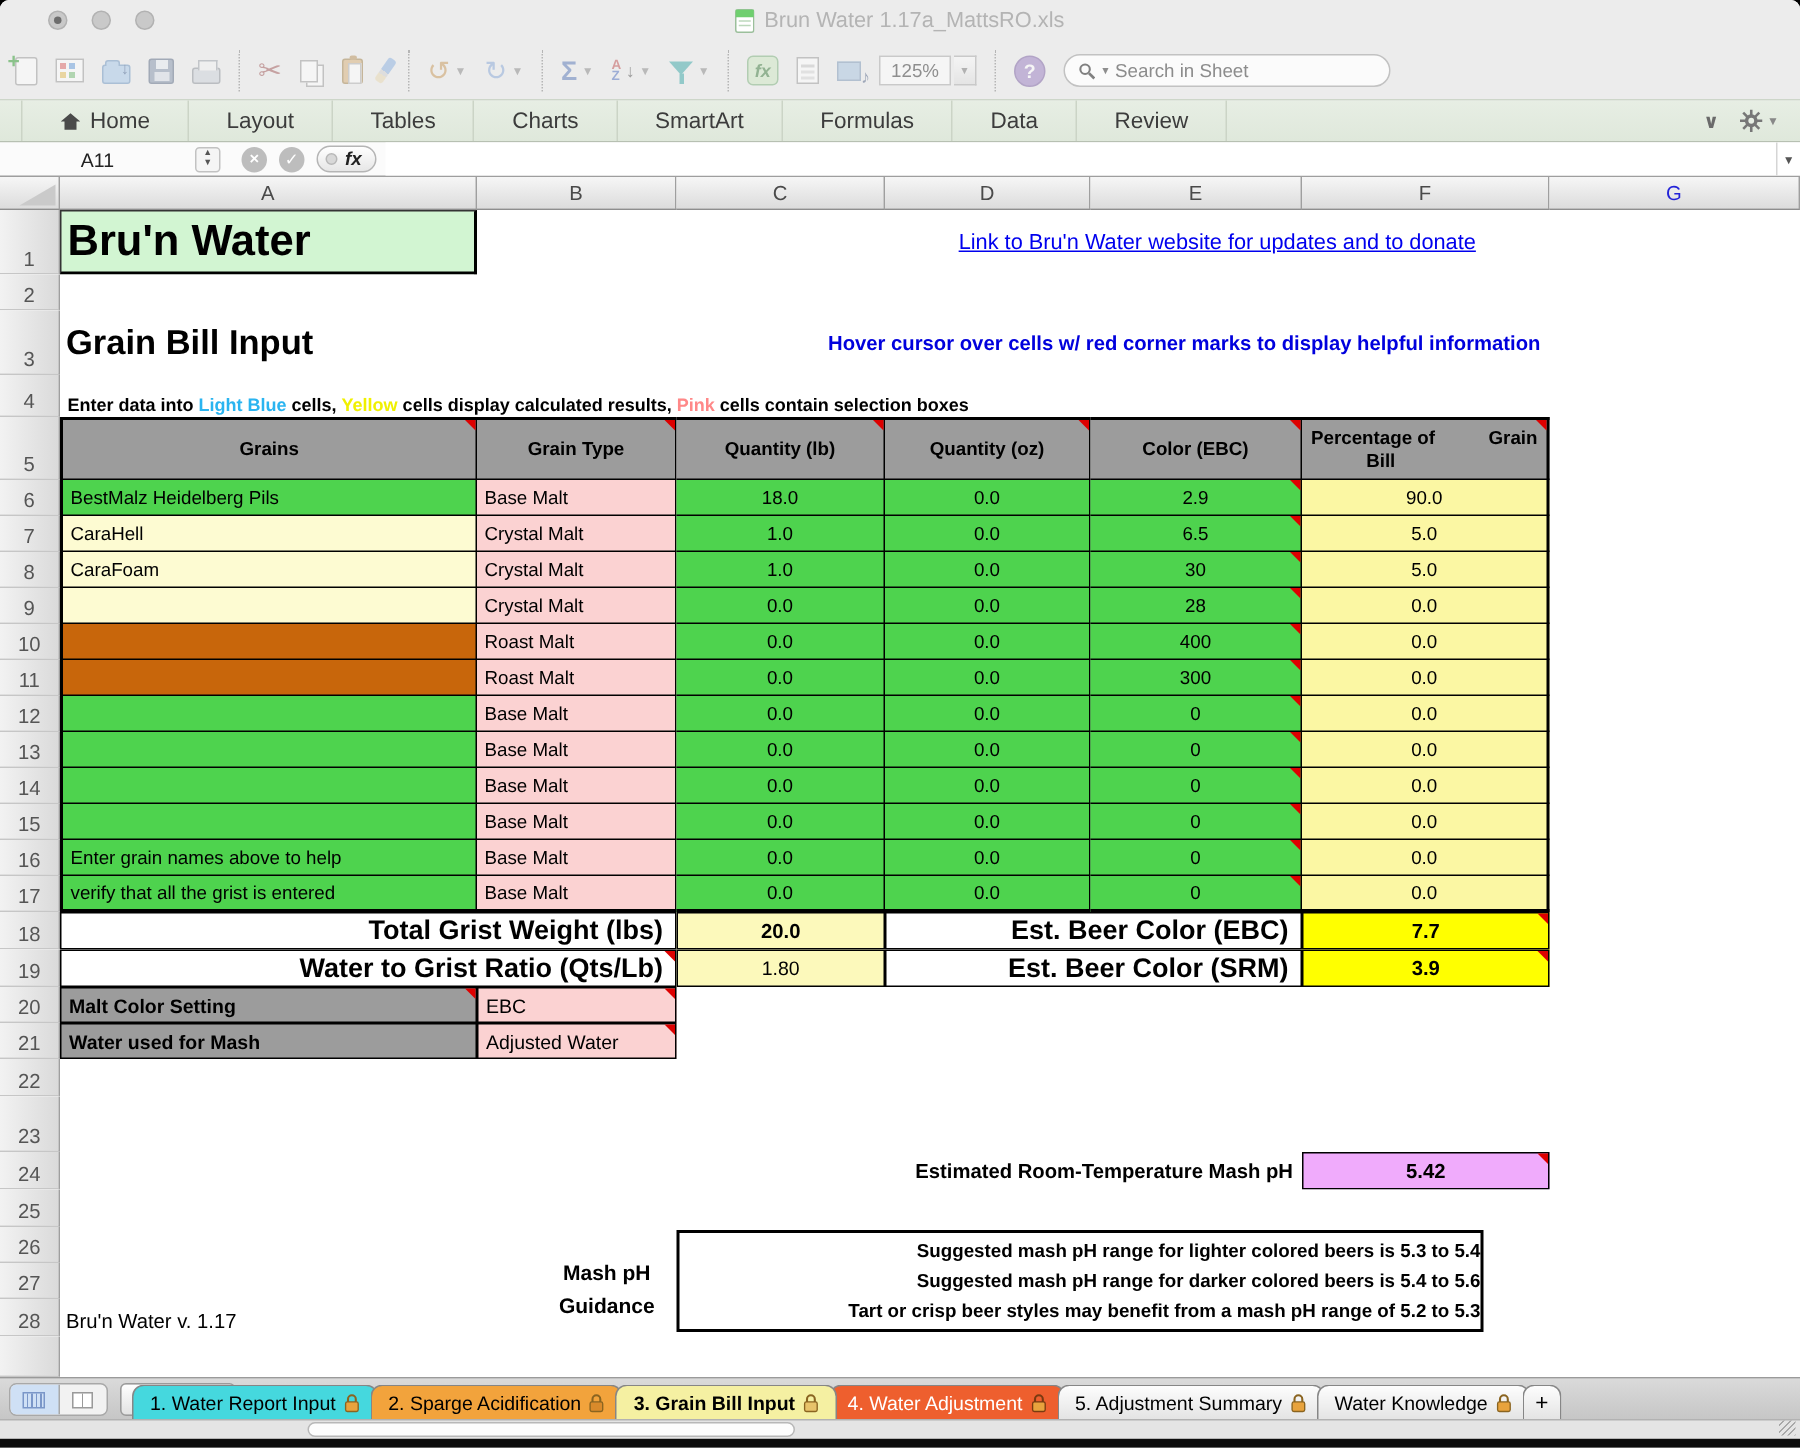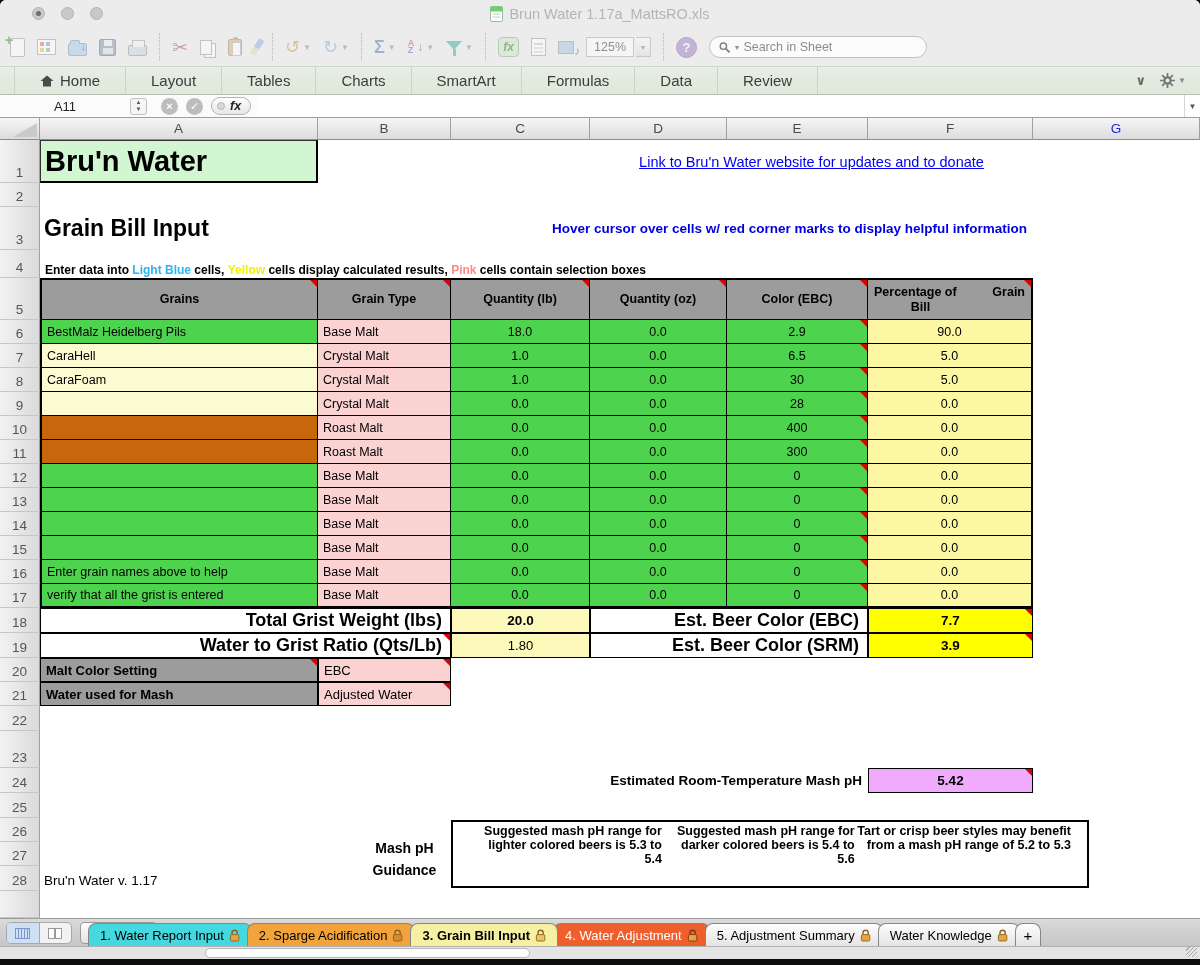--- a/index.html
+++ b/index.html
@@ -117,21 +117,21 @@
   .hinttext { color:#0000dd; font-weight:bold; font-size:13.5px; }
   .legend { font-size:12px; font-weight:bold; white-space:pre;margin-top:11px; }
   .lw-blue{color:#2ab4f0} .lw-yellow{color:#f0f000} .lw-pink{color:#ff8888}
   .banner { justify-content:center; font-size:17px; font-weight:bold; border:1px solid #000; }
   .estlabel { justify-content:flex-end; padding-right:6px; font-weight:bold; font-size:13.5px; }
 
   .sect3 { display:flex; height:73px; background:#fff; position:relative; }
   .rhstack { width:40px; flex:none; display:flex; flex-direction:column; }
   .rhstack .rh { width:40px; }
   .guidelabel { position:absolute; left:278px; top:20px; width:173px; text-align:center; font-weight:bold; font-size:14px; line-height:1.55; }
-  .guidebox { position:absolute; left:411px; top:2px; bottom:3px; width:638px; border:2px solid #000; display:flex; justify-content:space-around; padding:2px 16px; }
+  .guidebox { position:absolute; left:411px; top:2px; bottom:3px; width:538px; border:2px solid #000; display:flex; flex-direction:column; justify-content:space-around; padding:2px 0; }
   .guideline { text-align:right; font-weight:bold; font-size:12.5px; }
   .version { position:absolute; left:4px; bottom:3px; font-size:13.5px; }
 
   
   .tabbar { height:28px; background:linear-gradient(#dadada,#c6c6c6); border-top:1px solid #9a9a9a; display:flex; align-items:flex-end; position:relative; padding-left:88px; }
   .viewctl { position:absolute; left:6px; top:3px; width:66px; height:22px; background:#f2f2f2; border:1px solid #a8a8a8; border-radius:5px; display:flex; overflow:hidden; }
   .vseg { flex:1; display:flex; align-items:center; justify-content:center; }
   .vseg.sel { background:#cfe0f5; border-right:1px solid #a8a8a8; }
   .vgrid { width:15px; height:11px; border:1px solid #7a96c8; background:repeating-linear-gradient(90deg,#cfe0f5 0 2px,#7a96c8 2px 3px); }
   .vgrid2 { width:14px; height:11px; border:1px solid #9a9a9a; background:linear-gradient(90deg,#fff 0 45%,#9a9a9a 45% 55%,#fff 55%); }

